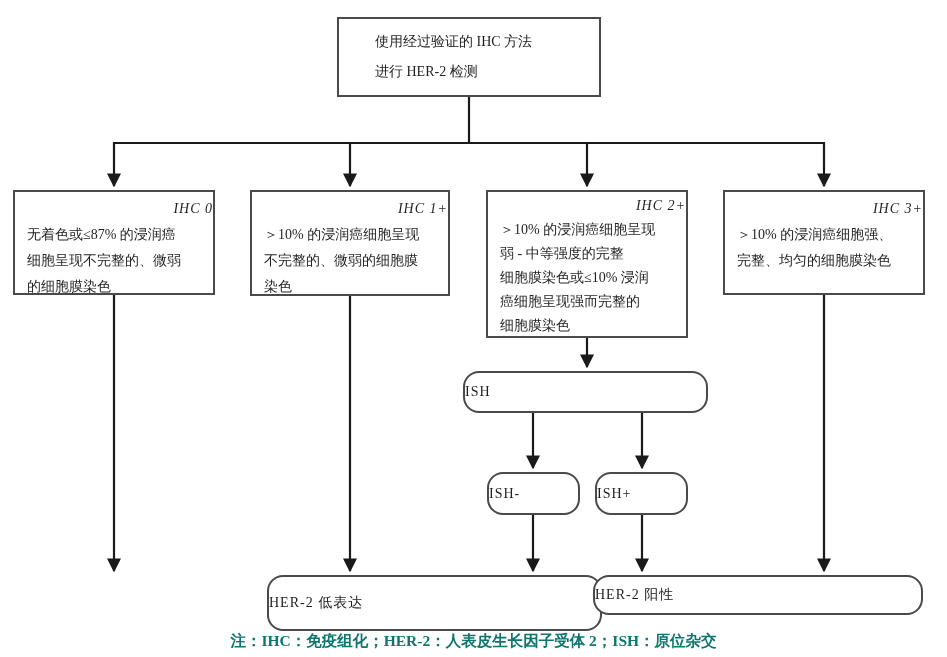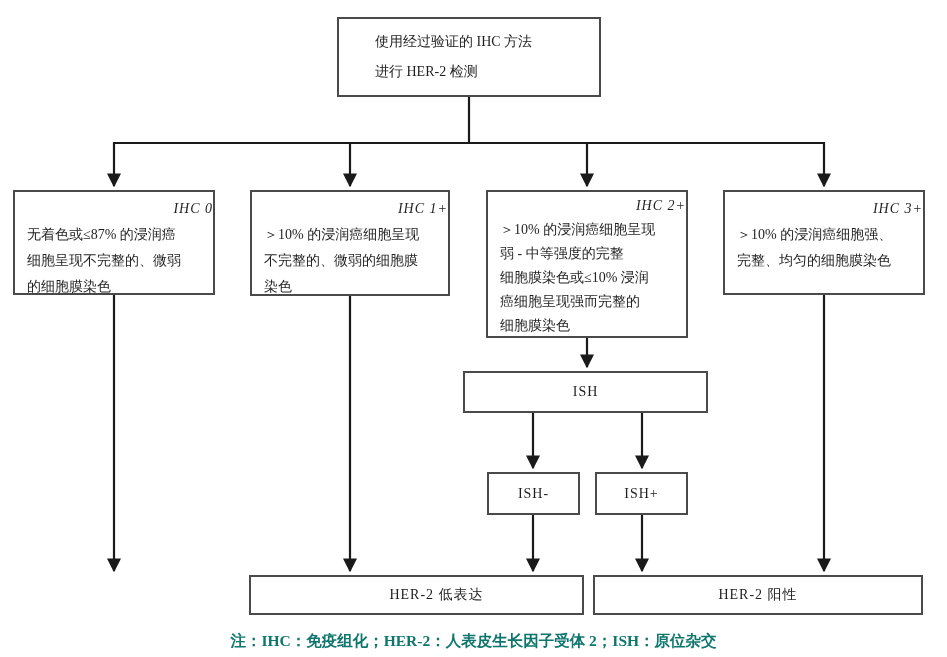--- a/index.html
+++ b/index.html
@@ -54,29 +54,30 @@
   .root-label {
     padding-left: 36px;
     white-space: pre-line;
     line-height: 30px;
   }
   .branch-0 { left: 13px;  top: 190px; width: 202px; height: 105px; }
   .branch-1 { left: 250px; top: 190px; width: 200px; height: 106px; }
   .branch-2 { left: 486px; top: 190px; width: 202px; height: 148px; }
   .branch-3 { left: 723px; top: 190px; width: 202px; height: 105px; }
   .center-text {
-    display: flex; align-items: center; justify-content: center;
+    display: flex; align-items: center; 
     text-align: center;
     letter-spacing: 1px;
+    border-radius: 16px;
   }
   .ish-node      { left: 463px; top: 371px; width: 245px; height: 42px; }
   .ish-neg-node  { left: 487px; top: 472px; width: 93px;  height: 43px; }
   .ish-pos-node  { left: 595px; top: 472px; width: 93px;  height: 43px; }
   .outcome-neg { left: 12px;  top: 575px; width: 201px; height: 40px; }
-  .outcome-low { left: 249px; top: 575px; width: 335px; height: 40px; padding-left: 40px; }
+  .outcome-low { left: 267px; top: 575px; width: 335px; height: 56px; }
   .outcome-pos { left: 593px; top: 575px; width: 330px; height: 40px; }
   .footnote {
     position: absolute;
     left: 0; top: 631px; width: 947px;
     text-align: center;
     font-weight: 700;
     font-size: 15.5px;
     color: #0f766e;
     z-index: 1;
   }

